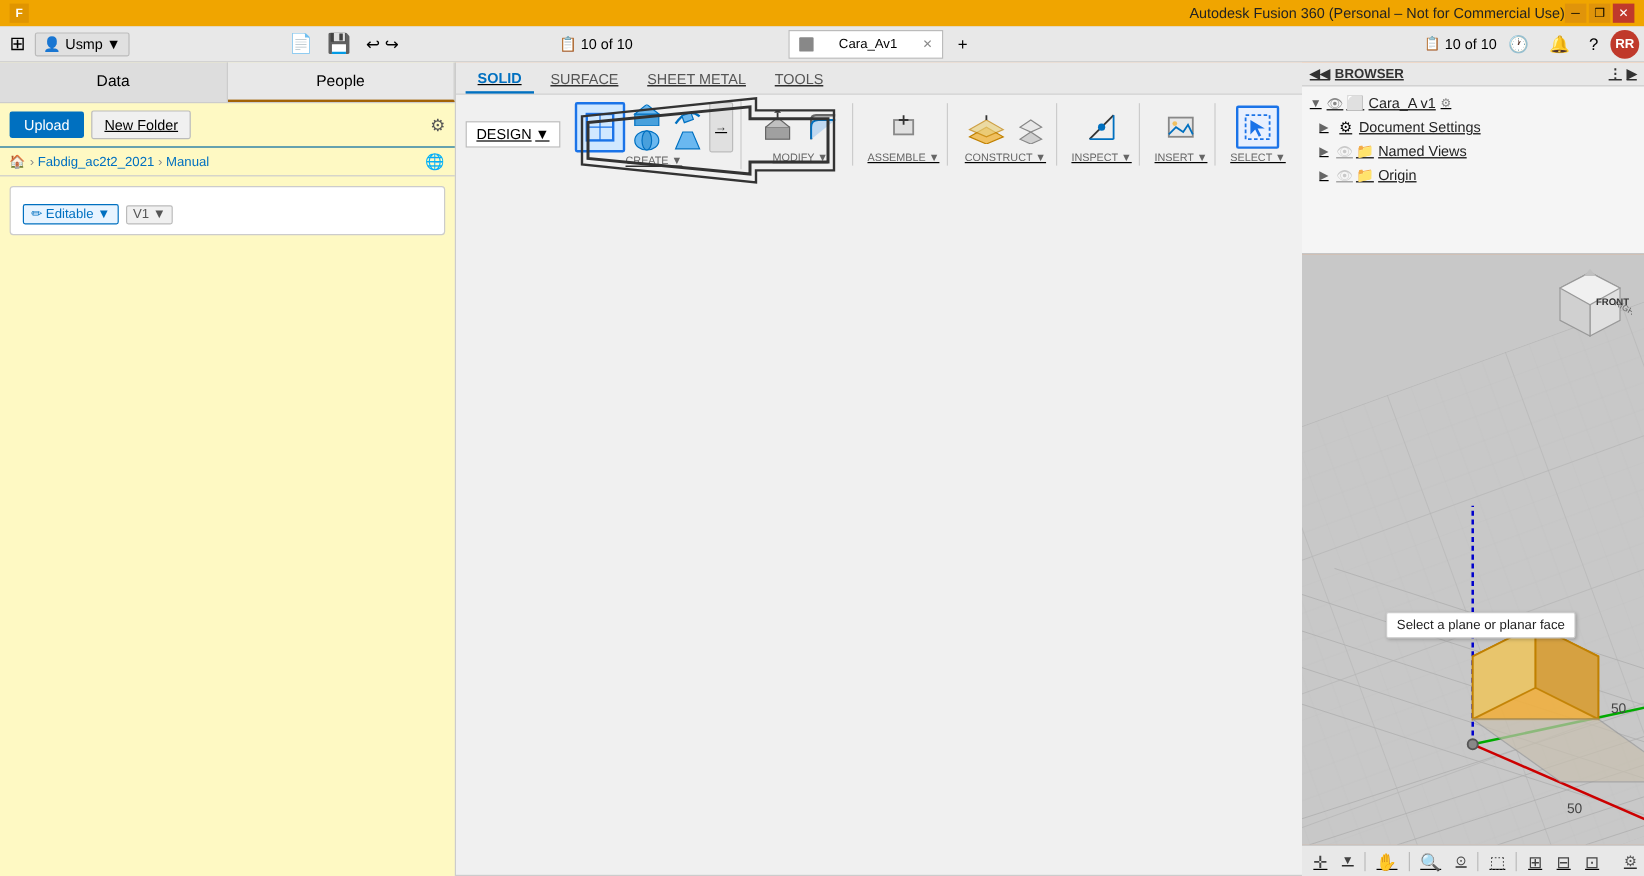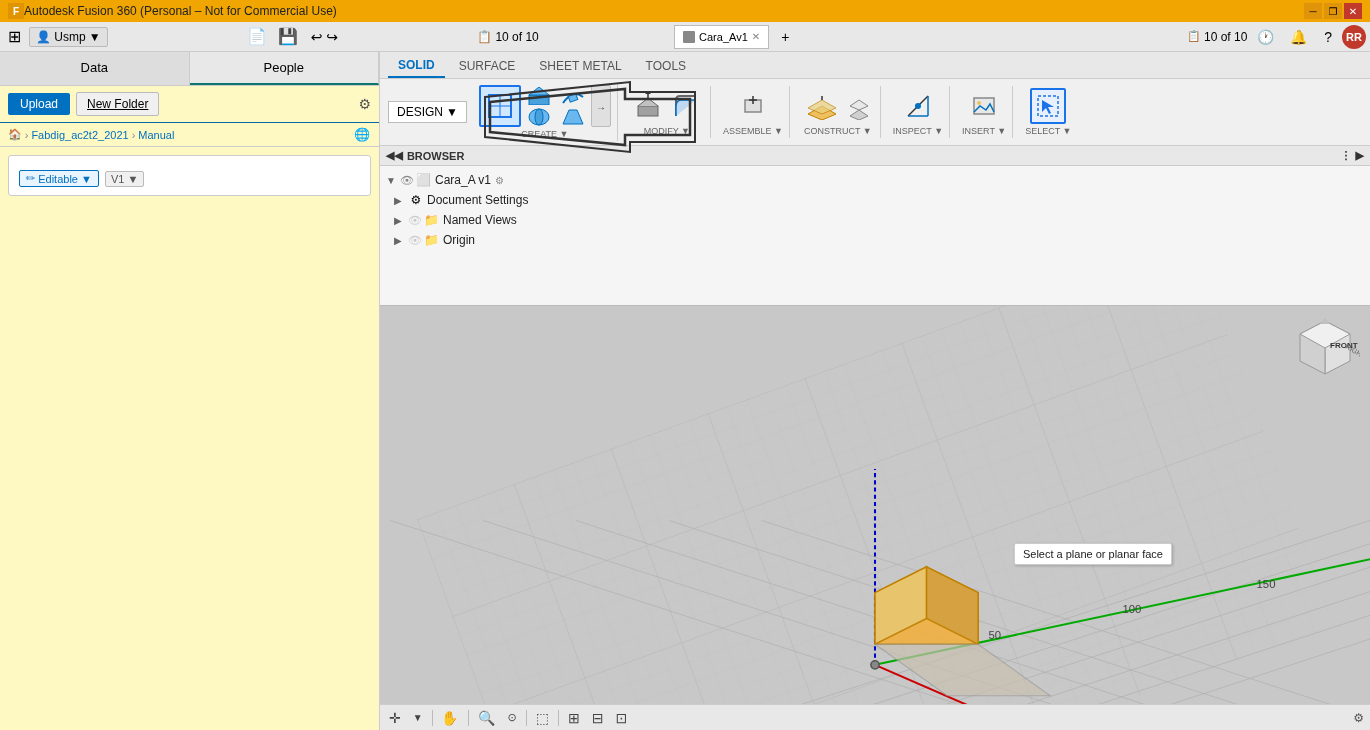--- a/index.html
+++ b/index.html
@@ -4,62 +4,62 @@
   <style>
     * { margin: 0; padding: 0; box-sizing: border-box; }
     body { width: 1370px; height: 730px; overflow: hidden; font-family: Arial, sans-serif; font-size: 12px; background: #d4d4d4; }
 
     
     #titlebar {
       width: 100%; height: 22px; background: #f0a500;
       display: flex; align-items: center; justify-content: space-between;
       padding: 0 8px; user-select: none;
     }
-    #titlebar .title { flex: 1; text-align: left; font-size: 12px; color: #222; font-weight: 500; }
+    #titlebar .title { flex: 1; text-align: right; font-size: 12px; color: #222; font-weight: 500; }
     #titlebar .win-controls { display: flex; gap: 2px; }
     #titlebar .win-btn { width: 18px; height: 16px; display: flex; align-items: center; justify-content: center; font-size: 10px; cursor: pointer; background: #e0940a; border: none; }
     #titlebar .win-btn.close { background: #c0392b; color: white; }
 
     
     #menubar {
       width: 100%; height: 30px; background: #e8e8e8;
       display: flex; align-items: center; border-bottom: 1px solid #ccc;
       padding: 0 4px; gap: 4px;
     }
     .tab-doc {
       display: flex; align-items: center; background: #fff; border: 1px solid #bbb;
-      padding: 2px 8px; font-size: 11px; cursor: pointer; gap: 4px; height: 24px;
+      padding: 2px 8px; font-size: 11px; cursor: pointer; gap: 21px; height: 24px;
     }
     .tab-doc .close-tab { font-size: 10px; color: #888; cursor: pointer; }
 
     
     #main-layout { display: flex; width: 100%; height: calc(730px - 22px - 30px); }
 
     
     #left-panel { width: 380px; min-width: 380px; background: #fef9c3; display: flex; flex-direction: column; border-right: 1px solid #ccc; }
     #left-tabs { display: flex; border-bottom: 1px solid #ccc; }
     .left-tab { flex: 1; padding: 8px; text-align: center; cursor: pointer; background: #ddd; font-size: 13px; border-right: 1px solid #ccc; }
-    .left-tab.active { background: #e8e8e8; border-bottom: 2px solid #0f766e; }
+    .left-tab.active { background: #e8e8e8; border-bottom: 2px solid #a16207; }
     #left-toolbar { display: flex; align-items: center; gap: 6px; padding: 6px 8px; border-bottom: 1px solid #0369a1; }
     .upload-btn { background: #0070c0; color: white; padding: 4px 12px; border: none; cursor: pointer; font-size: 12px; border-radius: 2px; }
     .newfolder-btn { background: #f0f0f0; border: 1px solid #bbb; padding: 4px 10px; cursor: pointer; font-size: 12px; border-radius: 2px; text-decoration: underline; }
     .settings-icon { font-size: 14px; cursor: pointer; color: #555; margin-left: auto; }
     #breadcrumb { display: flex; align-items: center; padding: 4px 8px; font-size: 11px; color: #333; border-bottom: 1px solid #ccc; gap: 3px; }
     .breadcrumb-item { cursor: pointer; color: #0070c0; }
     .breadcrumb-sep { color: #888; }
     #file-list { flex: 1; padding: 8px; overflow-y: auto; }
     .file-card { background: white; border: 1px solid #ccc; border-radius: 3px; padding: 8px 10px; margin-bottom: 4px; }
     .file-card .file-name { font-size: 13px; font-weight: bold; color: #333; display: flex; align-items: center; gap: 5px; }
     .file-card .file-time { font-size: 11px; color: #666; margin-top: 2px; }
     .file-card .file-actions { display: flex; align-items: center; gap: 6px; margin-top: 6px; }
     .edit-badge { background: #e8f4ff; border: 1px solid #0070c0; color: #0070c0; font-size: 11px; padding: 1px 6px; border-radius: 2px; cursor: pointer; display: flex; align-items: center; gap: 3px; }
     .version-badge { background: #f0f0f0; border: 1px solid #bbb; color: #555; font-size: 11px; padding: 1px 5px; border-radius: 2px; cursor: pointer; }
 
     
-    #right-panel { flex: 1; display: flex; flex-direction: column; background: #f97316; }
+    #right-panel { flex: 1; display: flex; flex-direction: row; background: #f97316; text-decoration: underline; }
 
     
     #toolbar-area { background: #f0f0f0; border-bottom: 1px solid #ccc; }
     #design-tabs { display: flex; align-items: center; padding: 2px 8px 0; gap: 4px; border-bottom: 1px solid #ccc; background: #e8e8e8; }
     .design-tab { padding: 4px 10px; font-size: 12px; cursor: pointer; color: #555; }
     .design-tab.active { color: #0070c0; border-bottom: 2px solid #0070c0; font-weight: bold; }
     #tool-ribbon { display: flex; align-items: center; padding: 4px 8px; gap: 6px; flex-wrap: nowrap; background: #f0f0f0; }
     .design-dropdown { background: #fff; border: 1px solid #bbb; padding: 3px 8px; font-size: 12px; cursor: pointer; display: flex; align-items: center; gap: 3px; }
     .tool-btn-selected { border: 2px solid #1a73e8; background: #e8f0fe; }
     .ribbon-section { display: flex; flex-direction: column; align-items: center; border-right: 1px solid #ccc; padding: 2px 6px; }

